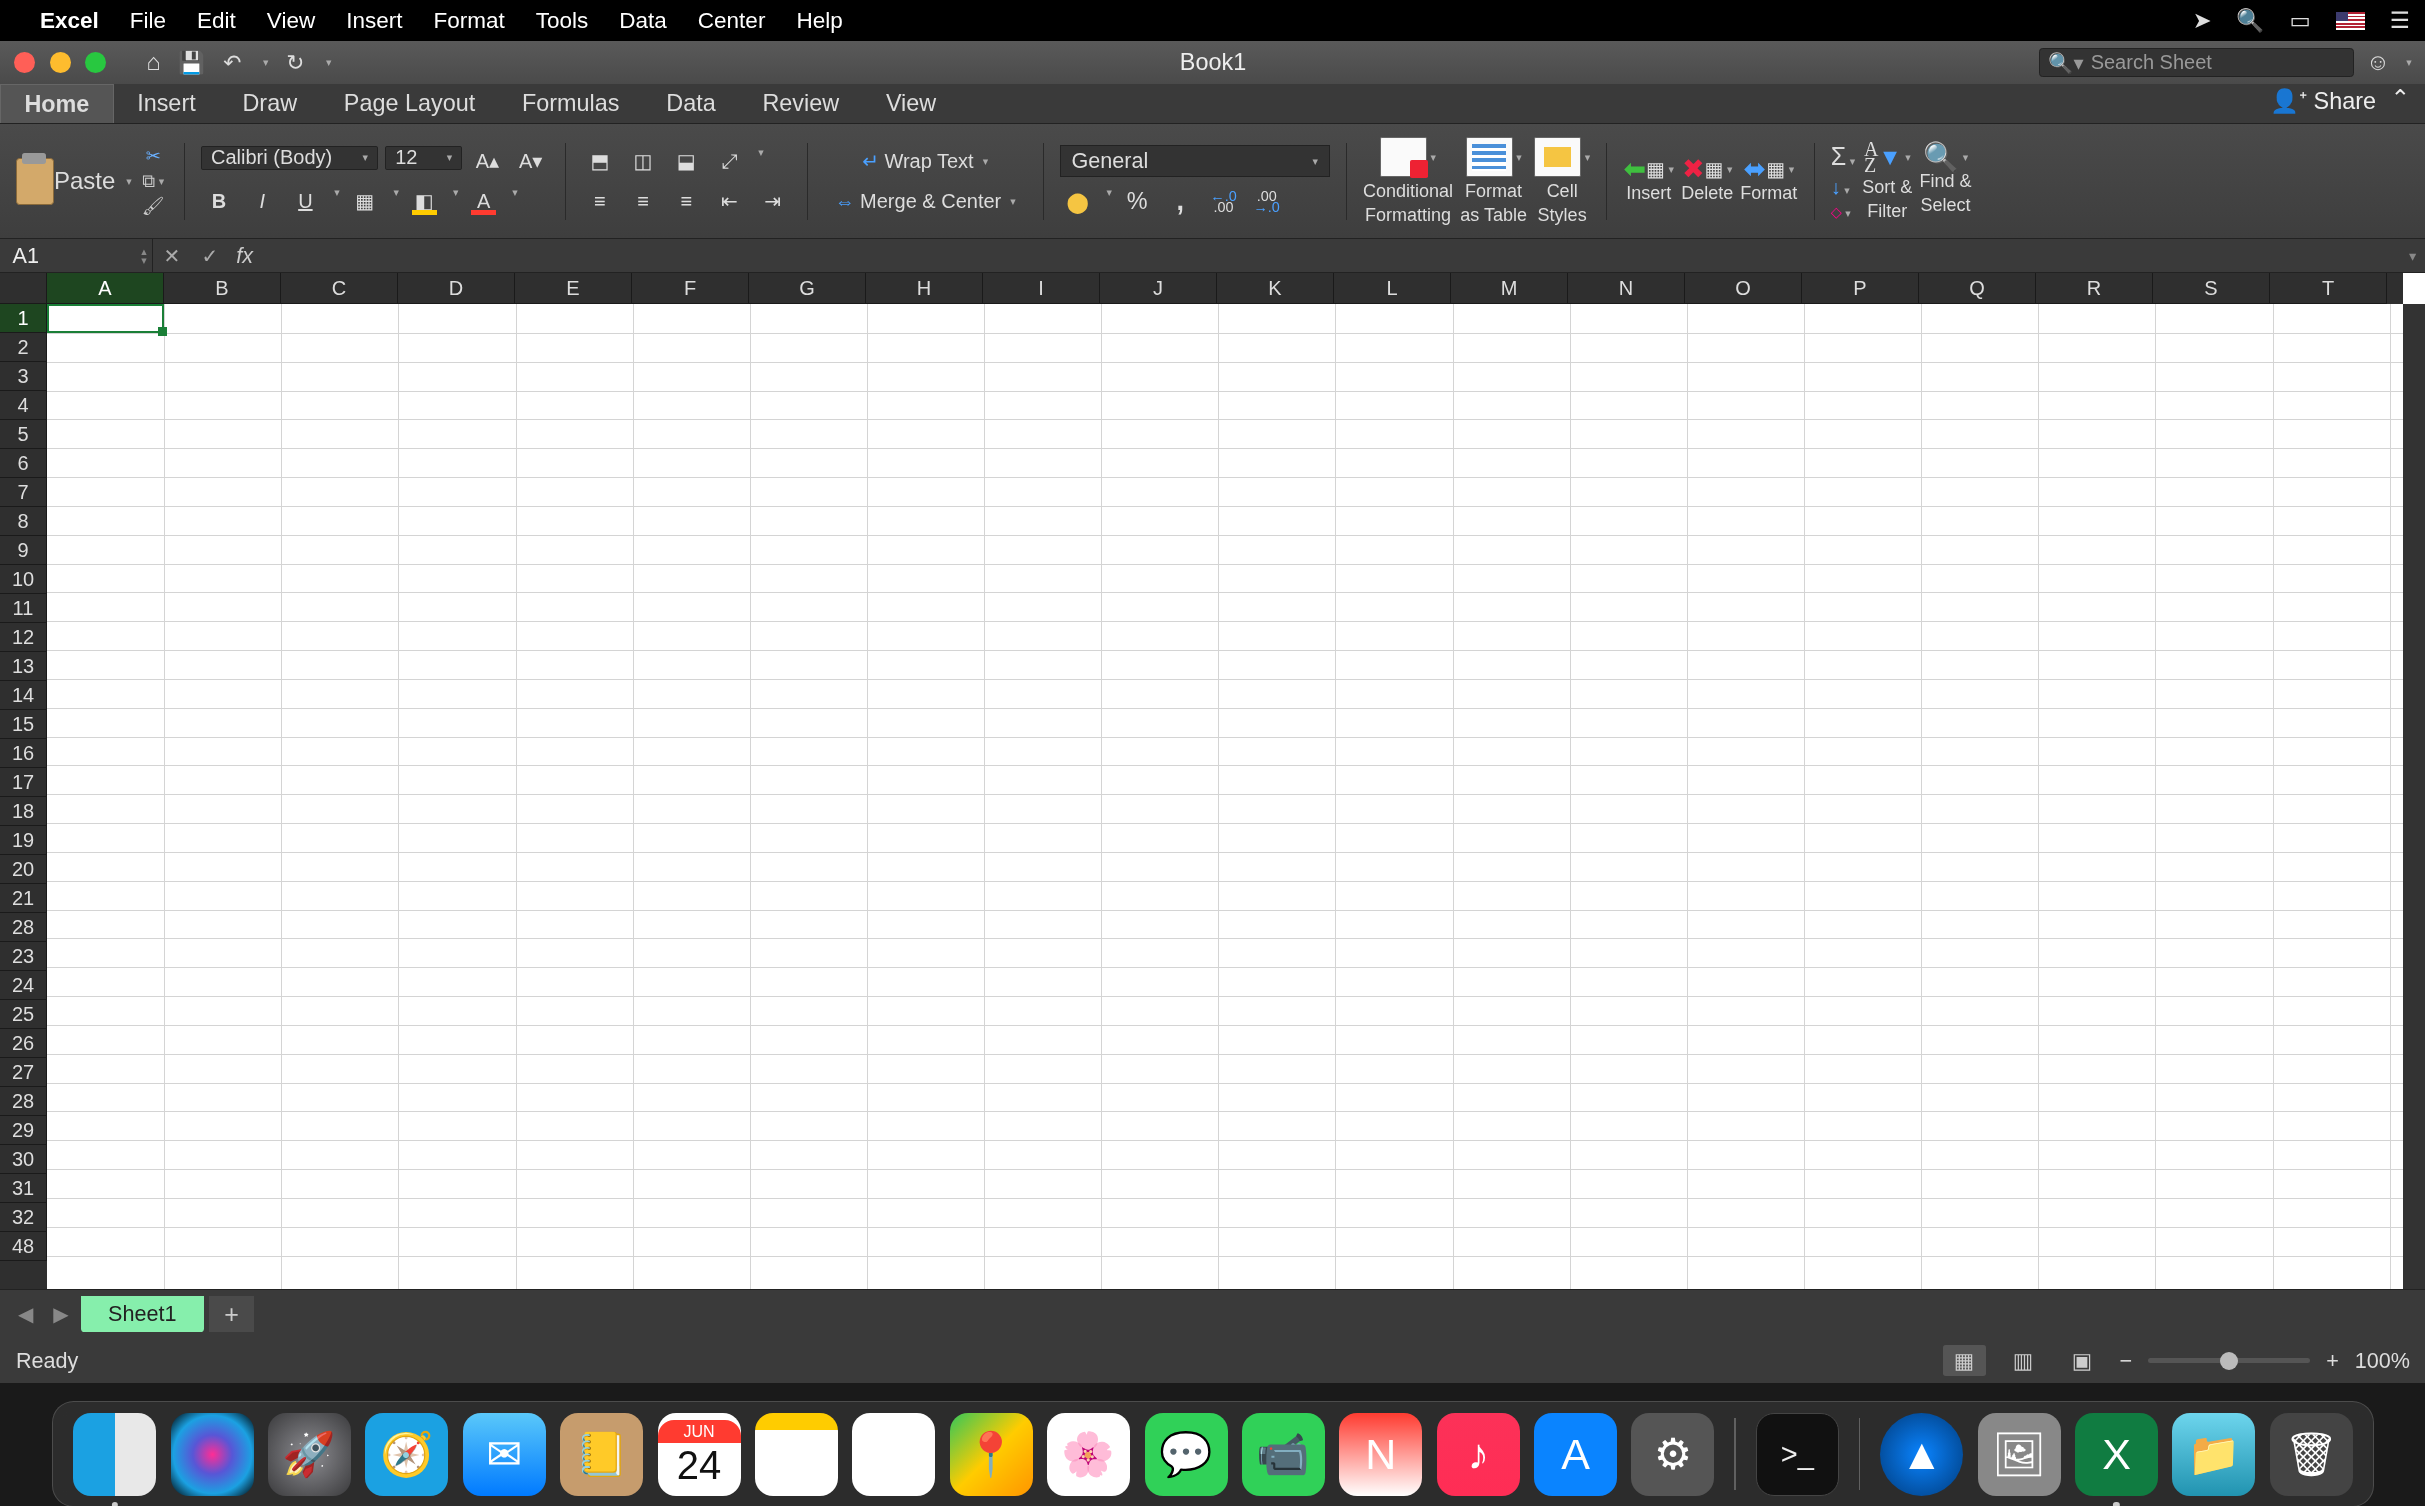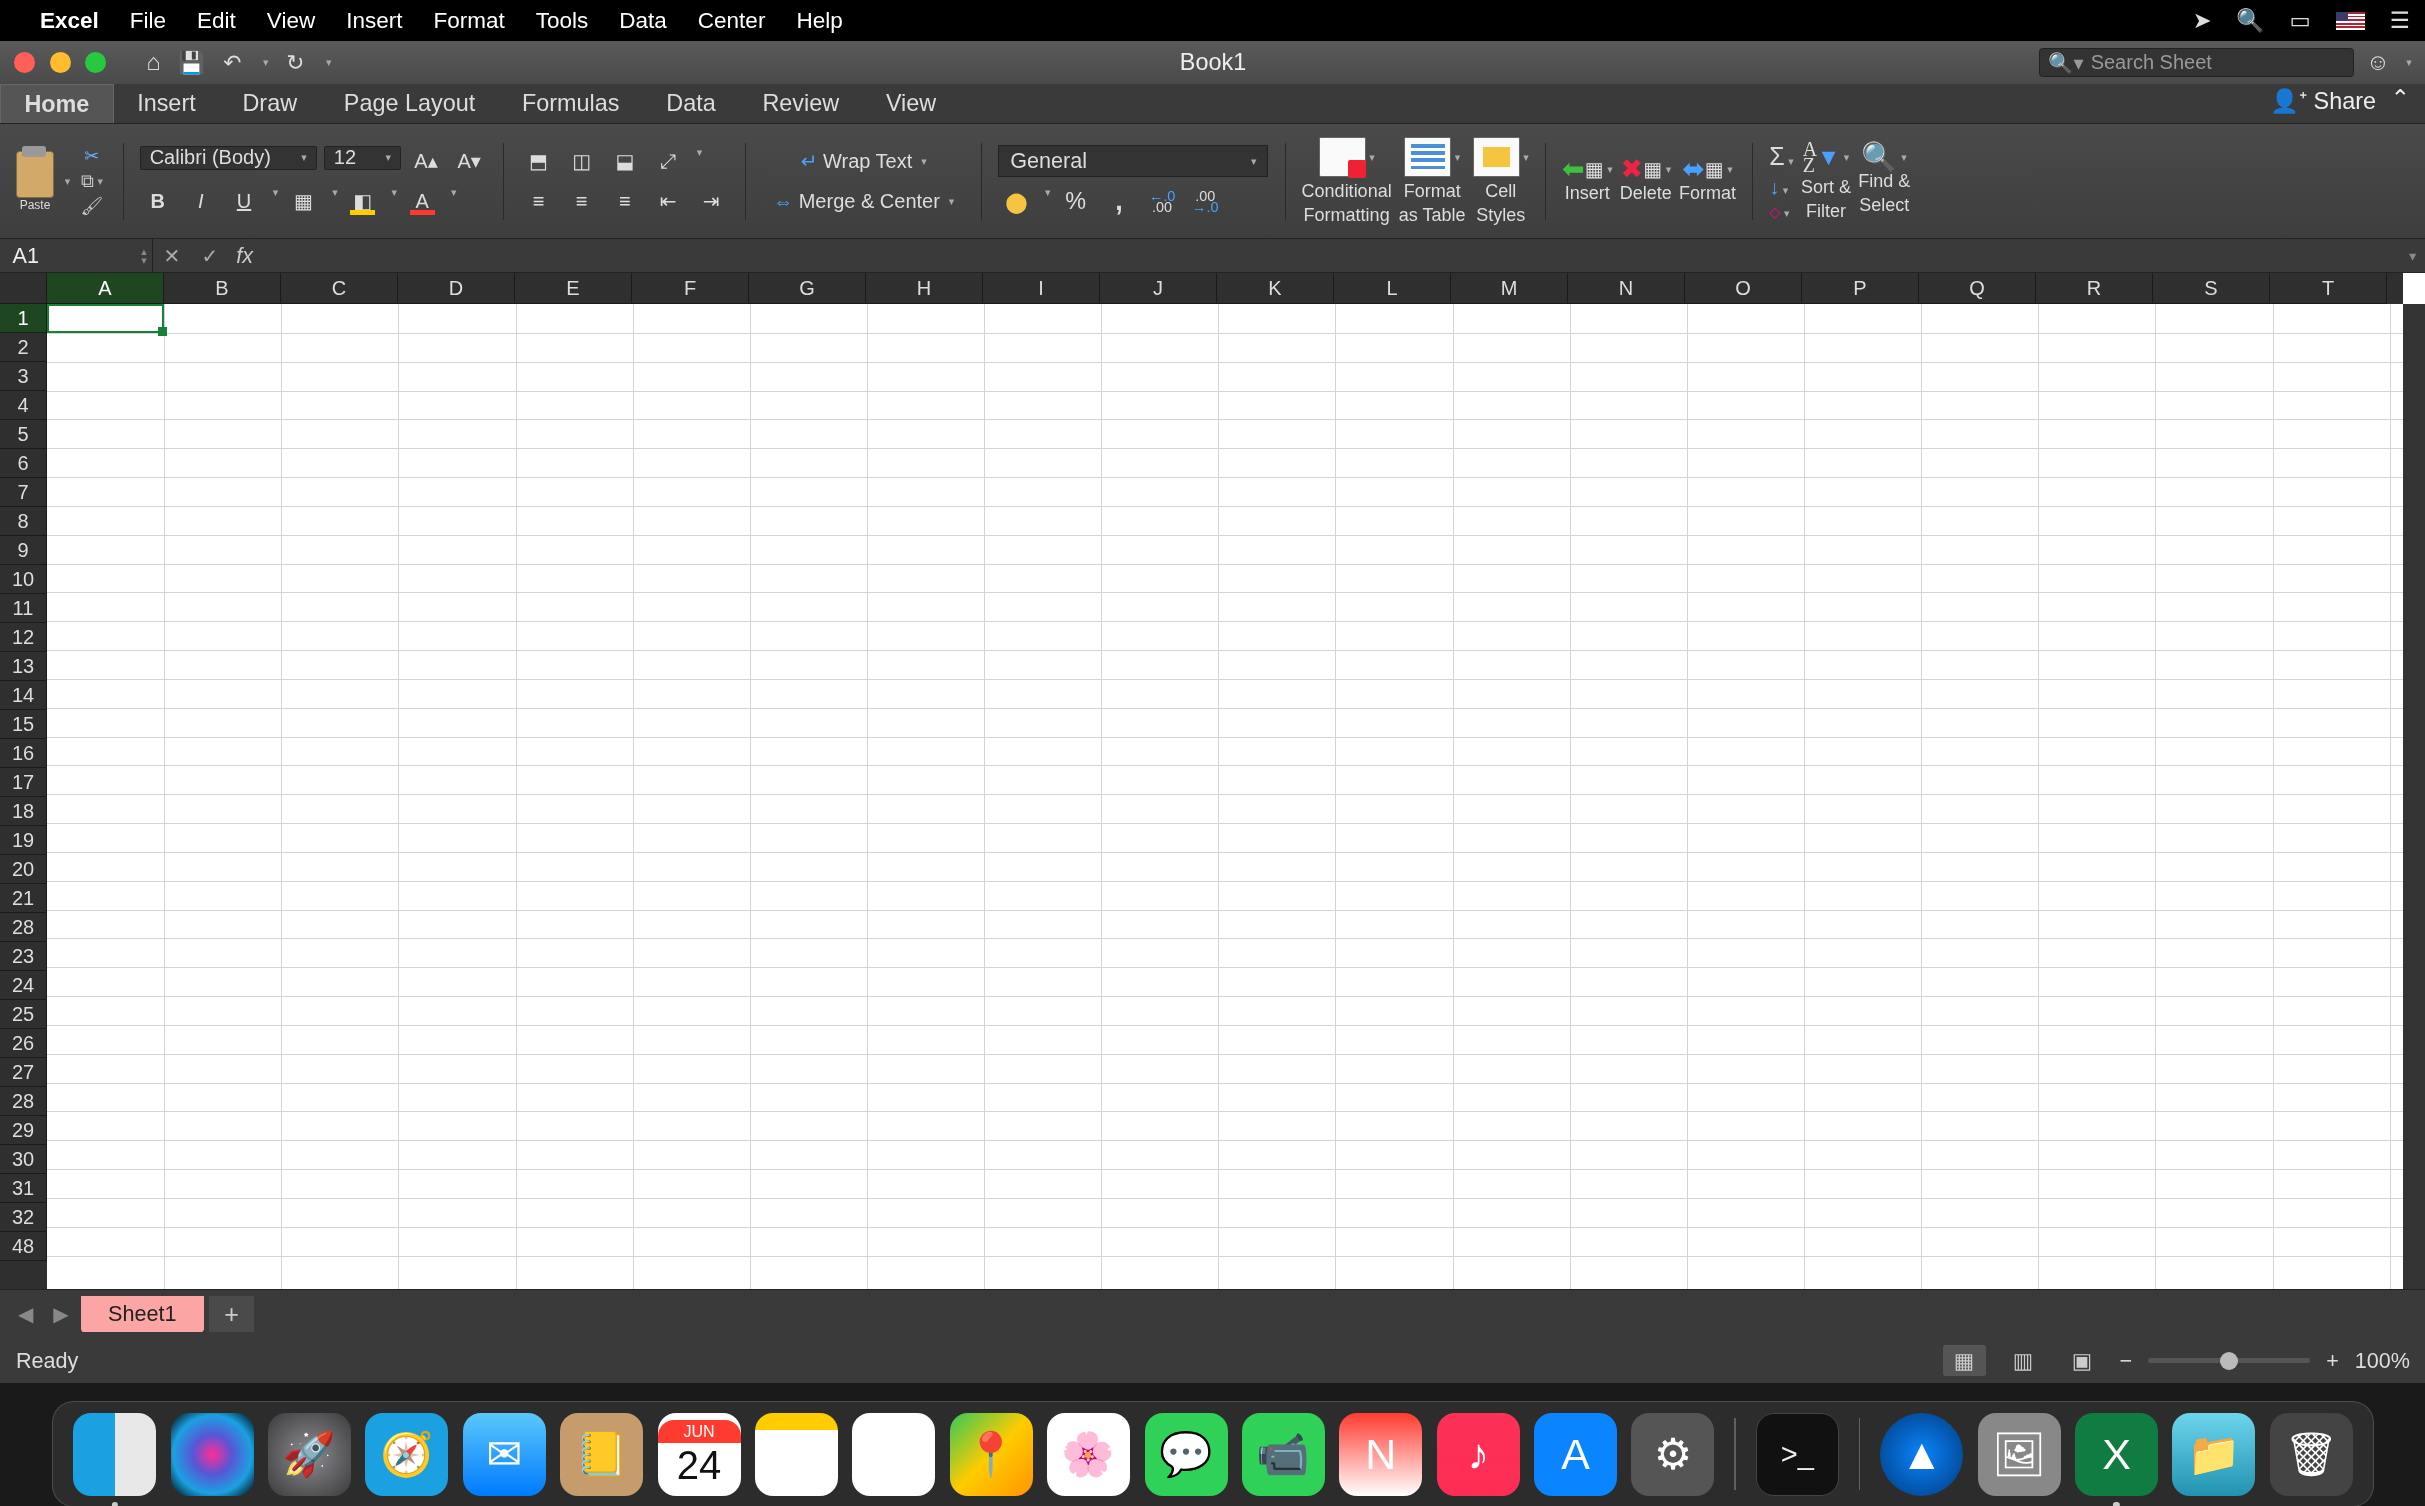--- a/index.html
+++ b/index.html
@@ -29,21 +29,21 @@
 .ribbon-tabs { height: 40px; background: #3a3a3a; display: flex; align-items: stretch; border-bottom: 0.9px solid #222; }
 .rtab { padding: 0 23.4px; display: flex; align-items: center; color: #ddd; font-size: 23.4px; }
 .rtab.active { background: #555; border: 0.9px solid #666; border-bottom: none; font-weight: 600; text-align: center; }
 .ribbon-tabs .right { margin-left: auto; display: flex; gap: 14.4px; padding-right: 16px; color: #eee; font-size: 23.4px; }
 
 
 .ribbon { height: 115px; background: linear-gradient(#4a4a4a, #3e3e3e); display: flex; align-items: center; padding: 0 16px; gap: 9px; border-bottom: 0.9px solid #222; }
 .rgroup { display: flex; align-items: center; gap: 7.2px; height: 100%; }
 .vsep { width: 0.9px; height: 77px; background: #2a2a2a; margin: 0 7.2px; }
 .stack { display: flex; flex-direction: column; justify-content: center; gap: 5.4px; }
-.paste-big { display: flex; flex-direction: column; align-items: center; gap: 0; color: #ddd; font-size: 12px; }
+.paste-big { display: flex; align-items: center; gap: 0; color: #ddd; font-size: 24px; }
 .clipboard-ico { width: 38px; height: 47px; background: #d3a96a; border: 1.8px solid #8a6a3a; border-radius: 3.6px; position: relative; }
 .clipboard-ico::before { content: ""; position: absolute; left: 5.4px; top: -5.4px; width: 23.4px; height: 10.8px; background: #999; border-radius: 2.7px; }
 .small-ico { width: 29px; height: 20px; display: flex; align-items: center; justify-content: center; color: #ccc; font-size: 18px; }
 .combo { height: 24px; background: #333; border: 0.9px solid #222; color: #ddd; display: flex; align-items: center; padding: 0 9px; font-size: 20px; gap: 9px; border-radius: 1.8px; }
 .combo.font { width: 177px; justify-content: space-between; }
 .combo.size { width: 77px; justify-content: space-between; }
 .btnrow { display: flex; gap: 7.2px; }
 .ribbtn { width: 36px; height: 31px; display: flex; align-items: center; justify-content: center; color: #ddd; font-size: 20px; border-radius: 2.7px; }
 .ribbtn.wide { width: auto; padding: 0 10.8px; gap: 5.4px; }
 .drop-tri { font-size: 10.8px; color: #aaa; margin-left: 3.6px; }
@@ -81,21 +81,21 @@
 .gridlines-v, .gridlines-h { position: absolute; inset: 0; pointer-events: none; }
 .vline { position: absolute; top: 0; bottom: 0; width: 0.9px; background: #d4d4d4; }
 .hline { position: absolute; left: 0; right: 0; height: 0.9px; background: #d4d4d4; }
 .sel-cell { position: absolute; left: 0; top: 0; width: 117px; height: 29px; border: 2.7px solid #1a7f37; pointer-events: none; }
 .sel-cell::after { content: ""; position: absolute; right: -4.5px; bottom: -4.5px; width: 9px; height: 9px; background: #1a7f37; }
 .vscroll { position: absolute; right: 0; top: 31px; bottom: 0; width: 23.4px; background: #333; }
 
 
 .sheet-tabs { height: 49px; background: #3a3a3a; display: flex; align-items: center; padding: 0 10.8px; gap: 5.4px; border-top: 0.9px solid #222; }
 .nav-tri { color: #888; font-size: 20px; padding: 0 7.2px; }
-.sheet-tab { height: 36px; background: #fca5a5; color: #222; padding: 0 27px; display: flex; align-items: center; font-size: 21.6px; border-radius: 0 0 3.6px 3.6px; }
+.sheet-tab { height: 36px; background: #86efac; color: #222; padding: 0 27px; display: flex; align-items: center; font-size: 21.6px; border-radius: 0 0 3.6px 3.6px; }
 .add-sheet { width: 45px; height: 36px; background: #4a4a4a; color: #ccc; display: flex; align-items: center; justify-content: center; font-size: 25px; }
 
 
 .statusbar { height: 45px; background: #3a3a3a; display: flex; align-items: center; color: #ddd; font-size: 21.6px; padding: 0 16px; }
 .statusbar .right { margin-left: auto; display: flex; align-items: center; gap: 16px; }
 .view-btn { width: 43px; height: 31px; display: flex; align-items: center; justify-content: center; color: #ccc; border-radius: 2.7px; }
 .view-btn.active { background: #555; }
 .zoom-slider { width: 162px; height: 5.4px; background: #555; border-radius: 2.7px; position: relative; }
 .zoom-slider::after { content: ""; position: absolute; left: 50%; top: -6.3px; width: 18px; height: 18px; background: #bbb; border-radius: 50%; transform: translateX(-50%); }
 

